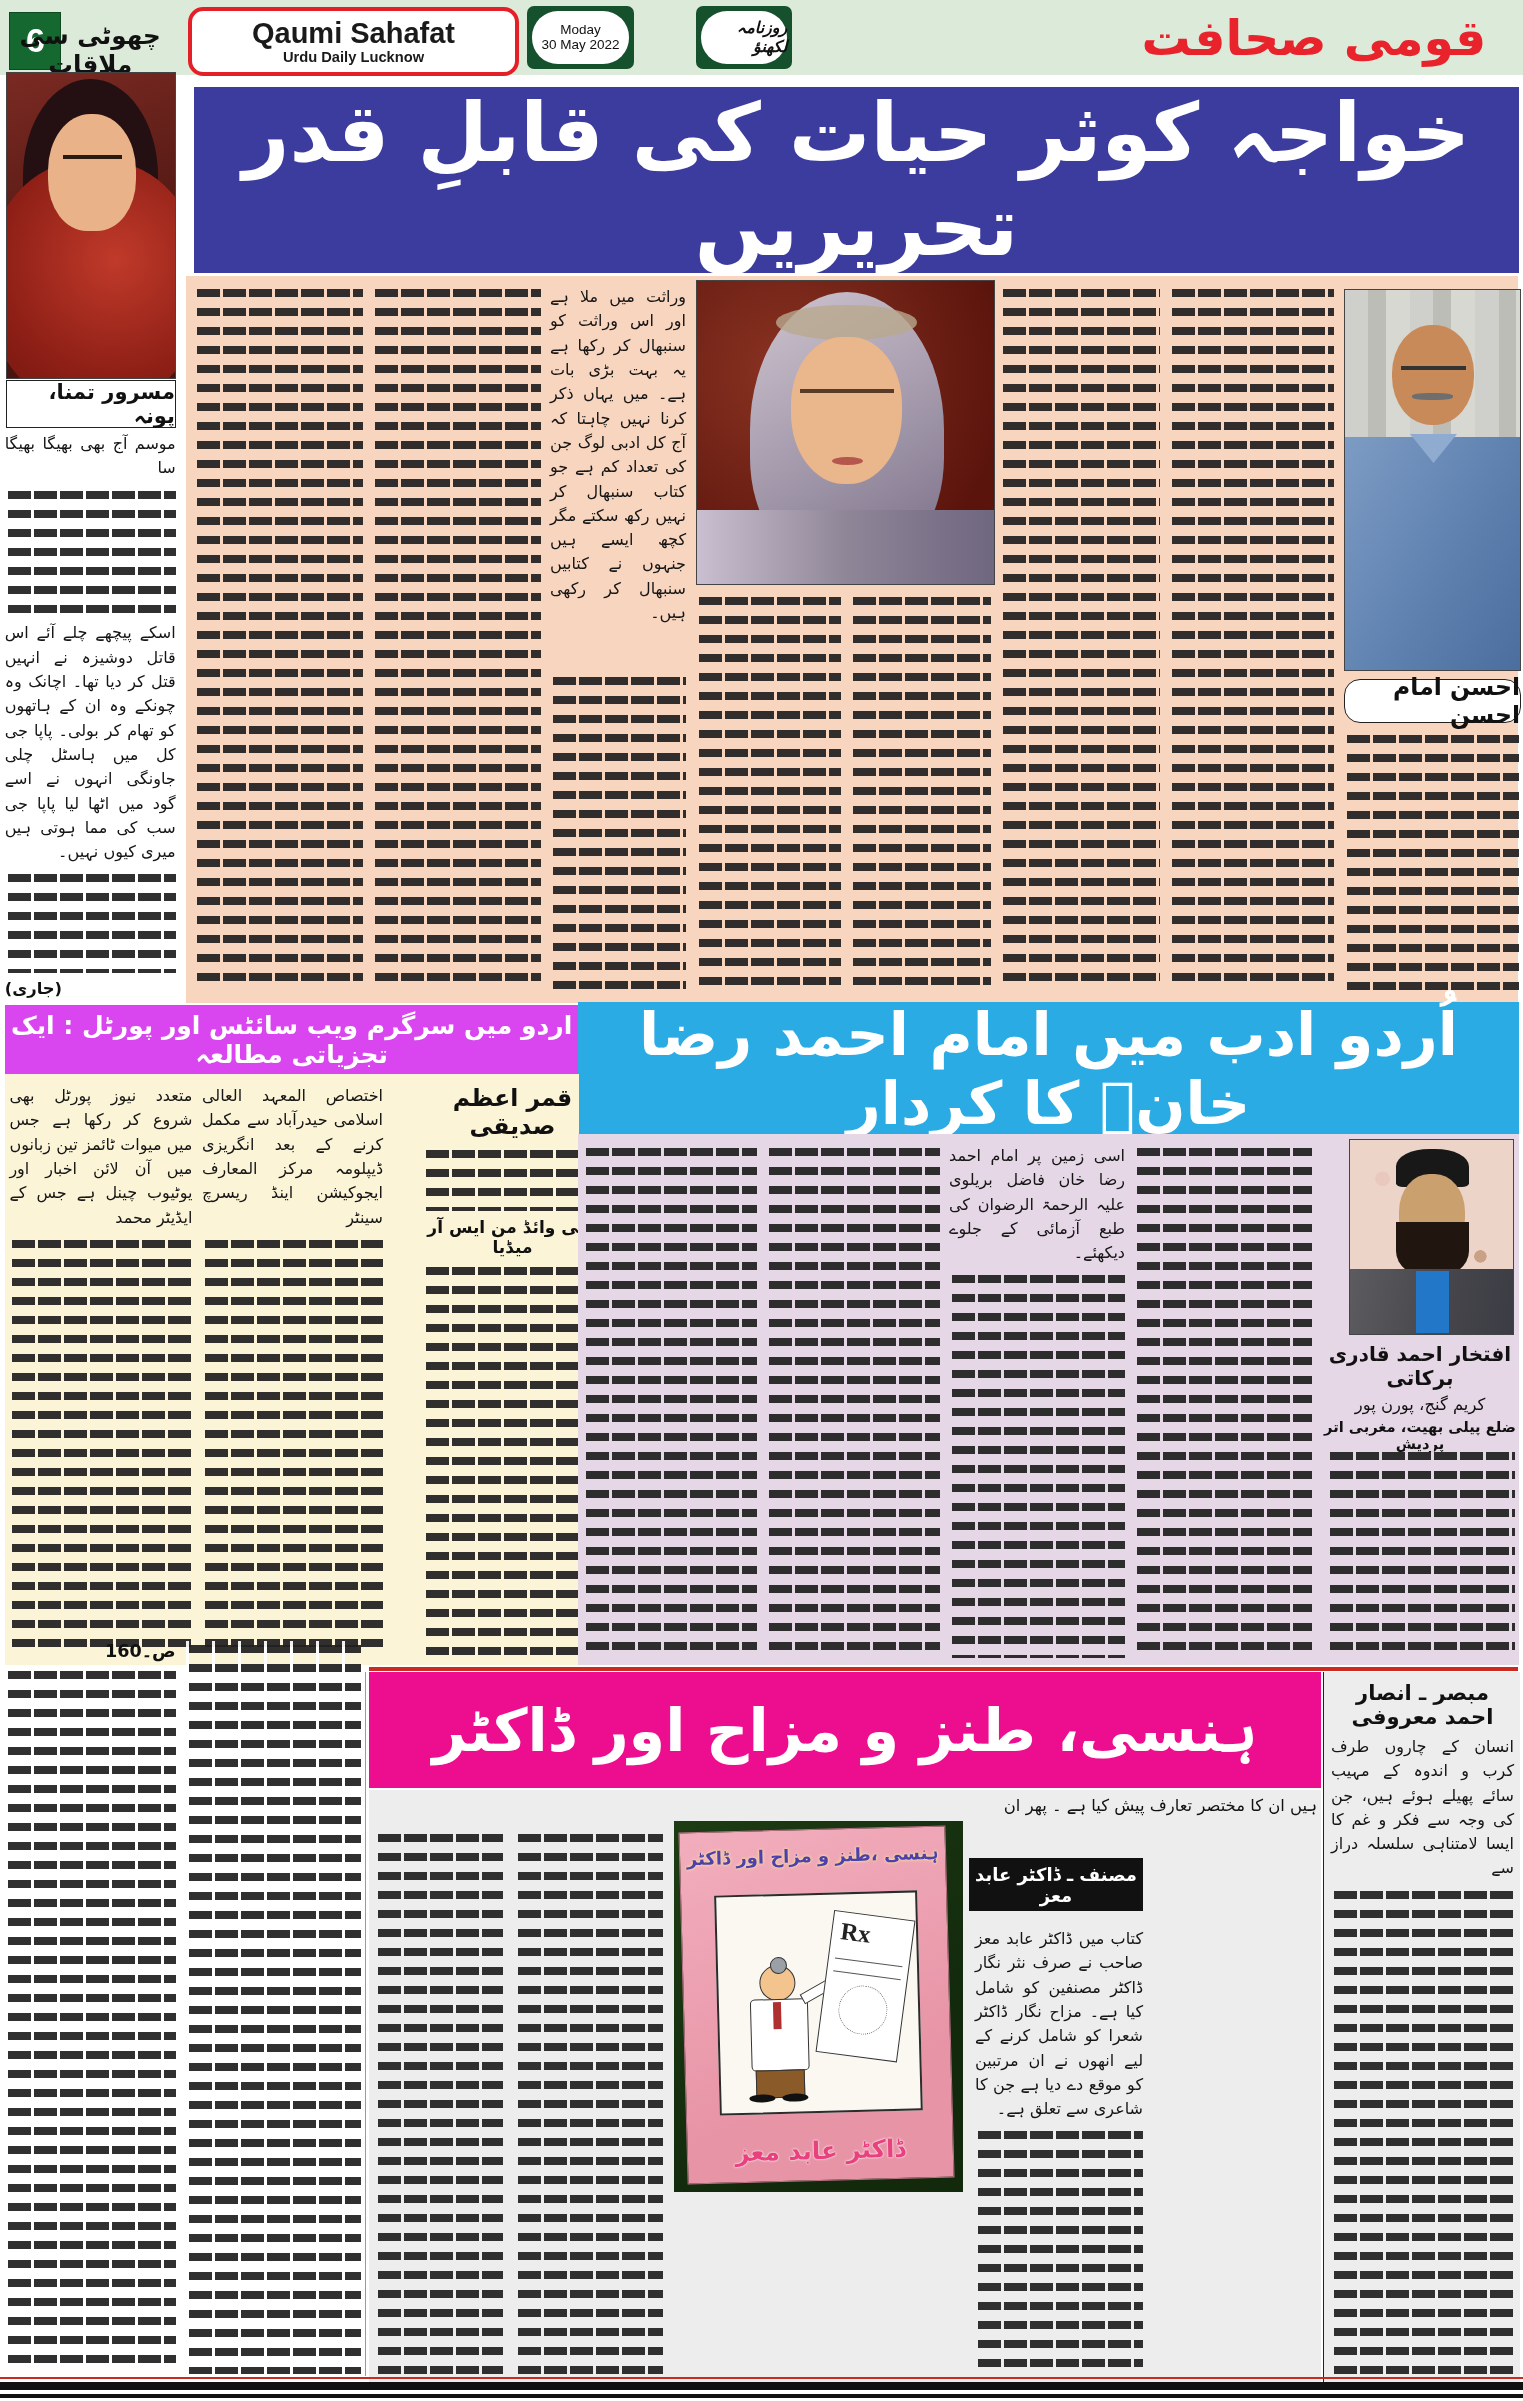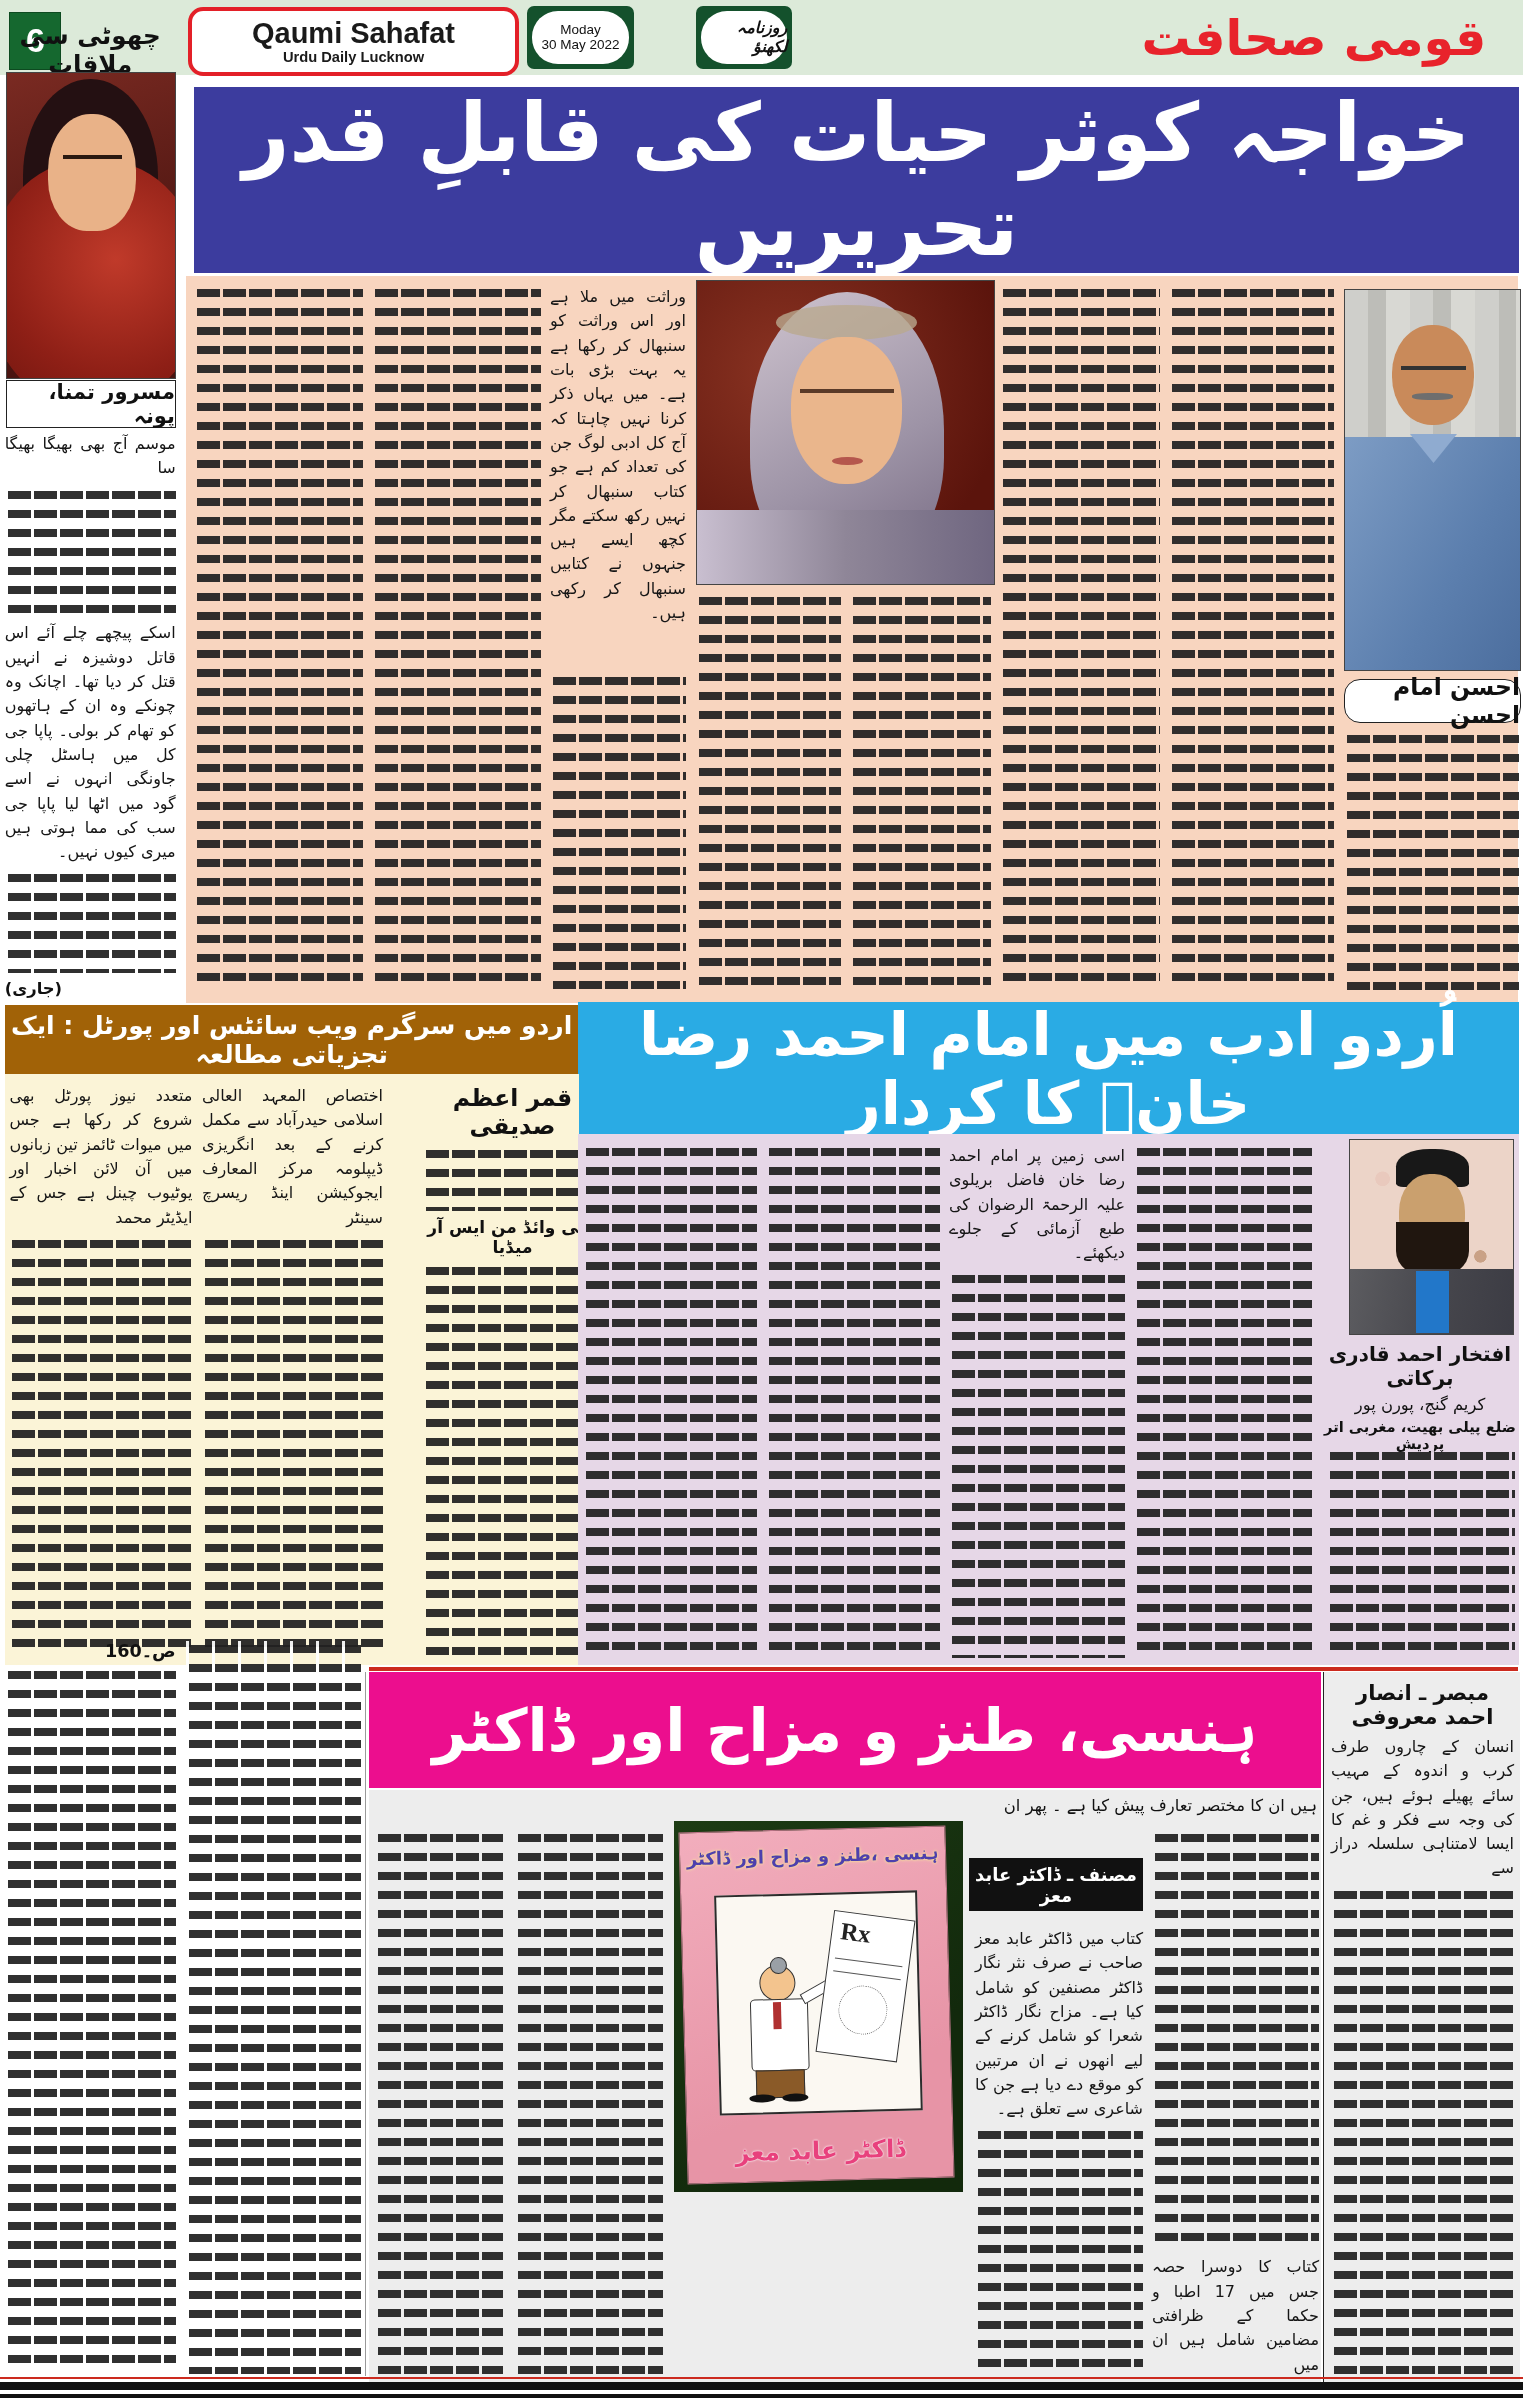--- a/index.html
+++ b/index.html
@@ -27,21 +27,21 @@
   .greenbox .inner{background:#fff;border-radius:26px;width:calc(100% - 9.4px);height:calc(100% - 9.4px);
     display:flex;flex-direction:column;align-items:center;justify-content:center;color:#111;}
   .datebox{left:527px;top:5.9px;width:107px;height:63px;}
   .datebox .d1{font-size:13.5px;}
   .datebox .d2{font-size:13.5px;}
   .calligbox{left:696px;top:5.9px;width:96px;height:63px;}
   .calligbox .c1{font-size:16px;font-weight:bold;font-style:italic;}
   .masthead{left:1138px;top:8.2px;width:352px;height:61px;color:#e8232b;font-size:49px;font-weight:bold;}
   
   .banner1{left:194px;top:87px;width:1325px;height:186px;background:#3c3c9e;color:#fff;font-weight:bold;font-size:81px;}
-  .banner-magenta{left:4.7px;top:1005px;width:574px;height:69px;background:#a16207;color:#fff;font-weight:bold;font-size:25px;}
+  .banner-magenta{left:4.7px;top:1005px;width:574px;height:69px;background:#d946ef;color:#fff;font-weight:bold;font-size:25px;}
   .banner-cyan{left:578px;top:1002px;width:941px;height:133px;background:#2aabe4;color:#fff;font-weight:bold;font-size:59px;}
   .banner-pink{left:369px;top:1672px;width:952px;height:116px;background:#ec0e8e;color:#fff;font-weight:bold;font-size:59px;}
   
   .peach{left:186px;top:276px;width:1332px;height:727px;background:#f8d5bf;}
   .yellow{left:4.7px;top:1074px;width:574px;height:591px;background:#fbf4d7;}
   .lavender{left:578px;top:1134px;width:941px;height:531px;background:#e6d7e7;}
   .graybottom{left:369px;top:1790px;width:952px;height:593px;background:#ededed;}
   .grayright{left:1323px;top:1672px;width:196px;height:711px;background:#ededed;border-left:1.8px solid #222;}
   .rule-red{left:369px;top:1667px;width:1149px;height:3.5px;background:#cc2a1e;}
   .rule-red2{left:0px;top:2377px;width:1524px;height:2.3px;background:#cc2a1e;}
@@ -296,24 +296,20 @@
       </div>
       <div class="bauthor ur">ڈاکٹر عابد معز</div>
     </div>
   </div>
 
   <div class="abs authorbox center ur">مصنف ـ ڈاکٹر عابد معز</div>
   <div class="abs col ur" style="left:975px;top:1927px;width:168px;height:449px;--bg:#ededed;">
     <div class="lead">کتاب میں ڈاکٹر عابد معز صاحب نے صرف نثر نگار ڈاکٹر مصنفین کو شامل کیا ہے۔ مزاح نگار ڈاکٹر شعرا کو شامل کرنے کے لیے انھوں نے ان مرتبین کو موقع دے دیا ہے جن کا شاعری سے تعلق ہے۔</div>
     <div class="greek"></div>
   </div>
-  <div class="abs col ur" style="left:1152px;top:1830px;width:167px;height:547px;--bg:#ededed;">
-    <div class="greek"></div>
-    <div class="lead">کتاب کا دوسرا حصہ جس میں 17 اطبا و حکما کے ظرافتی مضامین شامل ہیں ان میں</div>
-  </div>
 
   <div class="abs grayright"></div>
   <div class="abs col ur" style="left:1331px;top:1681px;width:183px;height:696px;--bg:#ededed;">
     <div class="byline" style="font-size:21px;">مبصر ـ انصار احمد معروفی</div>
     <div class="lead">انسان کے چاروں طرف کرب و اندوہ کے مہیب سائے پھیلے ہوئے ہیں، جن کی وجہ سے فکر و غم کا ایسا لامتناہی سلسلہ دراز سے</div>
     <div class="greek"></div>
   </div>
 
   <div class="abs rule-red2"></div>
   <div class="abs rule-b1"></div>

